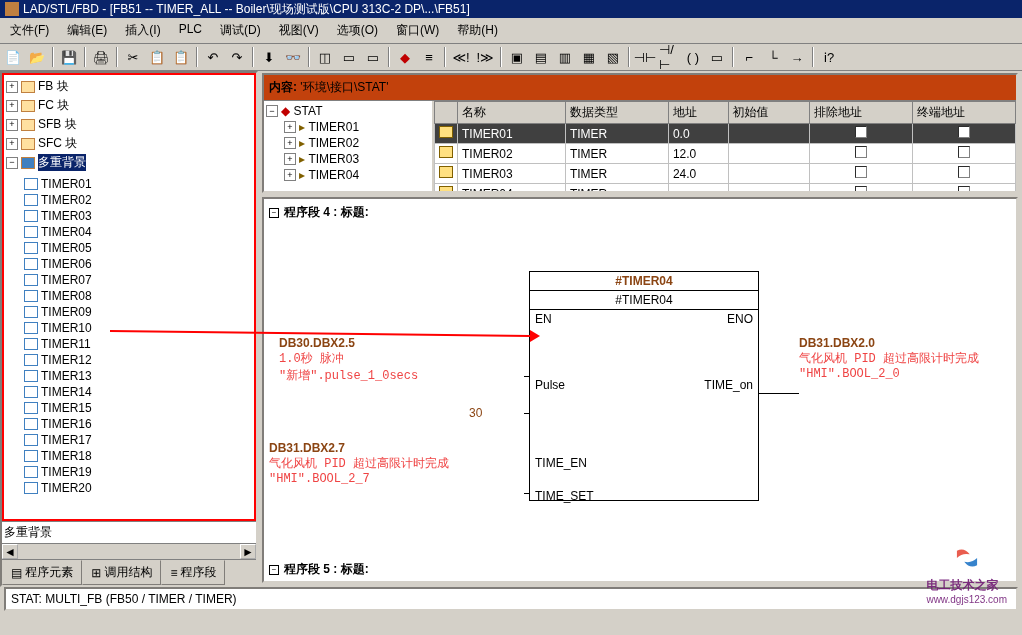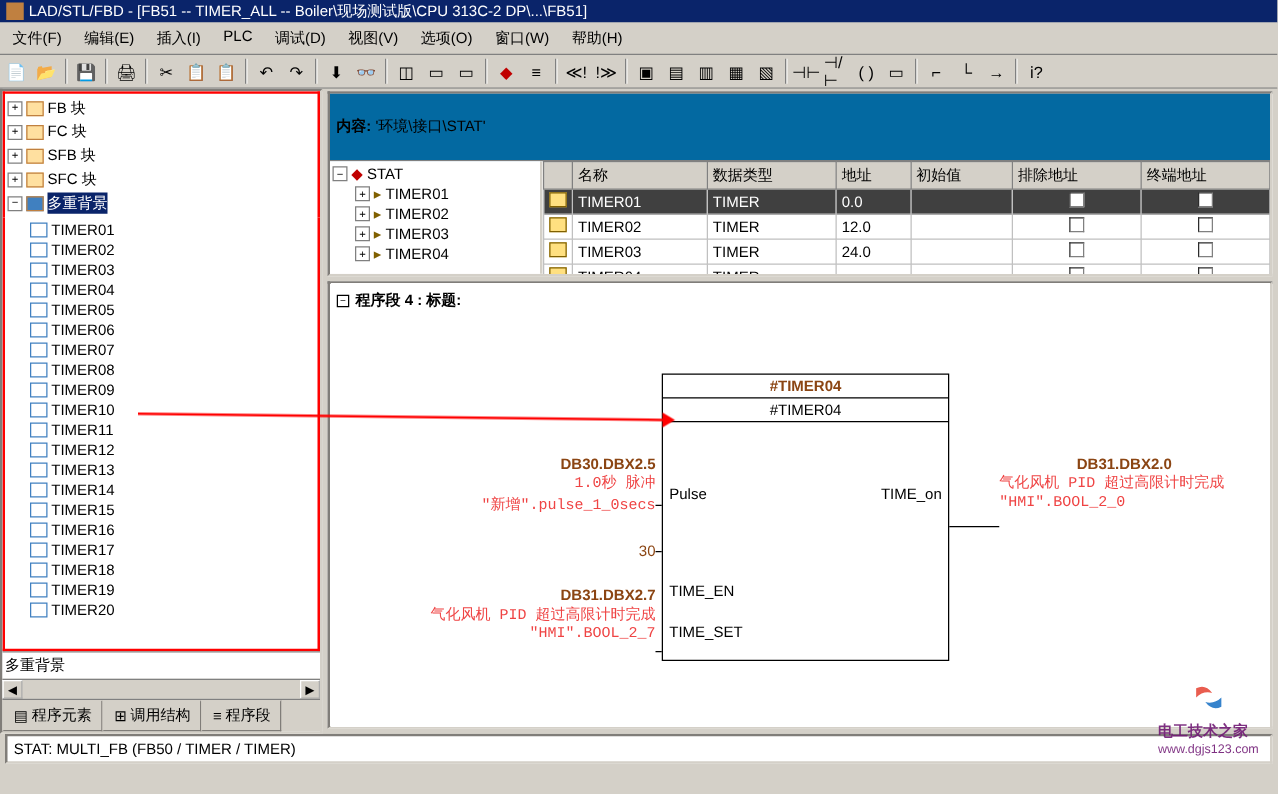--- a/index.html
+++ b/index.html
@@ -19,40 +19,40 @@
 .tree-expand { width: 12px; height: 12px; border: 1px solid #808080; display: inline-flex; align-items: center; justify-content: center; margin-right: 3px; font-size: 9px; line-height: 1; cursor: pointer; }
 .tree-icon { width: 14px; height: 12px; background: #ffe0a0; border: 1px solid #c08040; margin-right: 3px; display: inline-block; }
 .tree-icon.special { background: #4080c0; }
 .tree-label { cursor: pointer; }
 .tree-label.selected { background: #0a246a; color: white; }
 .left-status { background: white; border-top: 1px solid #808080; padding: 2px; }
 .left-tabs { display: flex; background: #d4d0c8; border-top: 1px solid #808080; }
 .left-tab { padding: 3px 8px; border: 1px outset #d4d0c8; cursor: pointer; display: flex; align-items: center; gap: 3px; }
 .right-panel { flex: 1; background: #d4d0c8; display: flex; flex-direction: column; }
 .top-info { background: white; border: 2px inset #d4d0c8; margin: 2px 4px 0 4px; }
-.content-bar { background: #0369a1; padding: 18px 5px; border-bottom: 1px solid #808080; }
+.content-bar { background: #c2410c; padding: 4px 5px; border-bottom: 1px solid #808080; }
 .split-top { display: flex; height: 90px; }
 .stat-tree { width: 170px; background: white; border-right: 2px inset #d4d0c8; overflow: auto; padding: 2px; }
 .data-table { flex: 1; background: white; overflow: auto; }
 .data-table table { border-collapse: collapse; width: 100%; }
 .data-table th { background: #d4d0c8; border: 1px solid #808080; padding: 2px 4px; text-align: left; font-weight: normal; }
 .data-table td { border: 1px solid #c0c0c0; padding: 2px 4px; }
 .data-table tr.selected td { background: #404040; color: white; }
 .row-icon { width: 14px; height: 12px; background: #ffe080; border: 1px solid #806000; display: inline-block; }
 .checkbox-cell { text-align: center; }
 .chk { width: 12px; height: 12px; border: 1px inset #808080; background: white; display: inline-block; }
 .program-area { flex: 1; background: white; border: 2px inset #d4d0c8; margin: 4px; overflow: auto; position: relative; padding: 5px; }
 .segment-header { display: flex; align-items: center; gap: 5px; margin-bottom: 10px; }
 .seg-collapse { width: 10px; height: 10px; border: 1px solid black; display: flex; align-items: center; justify-content: center; font-size: 8px; }
 .fbd-area { position: relative; height: 320px; font-family: "Courier New", monospace; }
 .fbd-block { position: absolute; border: 1px solid black; background: white; }
 .fbd-title { text-align: center; border-bottom: 1px solid black; padding: 2px; font-weight: bold; color: #8b4513; }
 .fbd-sub { text-align: center; border-bottom: 1px solid black; padding: 2px; }
 .fbd-port { padding: 2px 5px; }
-.fbd-label { position: absolute; text-align: right; color: #8b4513; }
+.fbd-label { position: absolute; text-align: left; color: #8b4513; }
 .fbd-green { color: #ef4444; font-family: "Courier New", monospace; }
 .status-bar { background: white; border: 2px inset #d4d0c8; padding: 3px 5px; margin: 0 4px 2px 4px; }
 .red-arrow { position: absolute; pointer-events: none; }
 .watermark { position: absolute; right: 15px; bottom: 30px; color: #701a75; font-size: 14px; font-weight: bold; display: flex; align-items: center; gap: 8px; opacity: 0.9; flex-direction: column; }
 .watermark-logo { width: 28px; height: 22px; position: relative; }
 </style>
 </head>
 <body>
 
 <div class="titlebar">
@@ -348,20 +348,24 @@
     <div class="program-area">
       <div class="segment-header">
         <span class="seg-collapse">−</span>
         <b><span>程序段 4</span> : <span>标题:</span></b>
       </div>
 
       <div class="fbd-area">
         <div class="fbd-block" style="left:260px; top:40px; width:230px; height:230px;">
           <div class="fbd-title">#TIMER04</div>
           <div class="fbd-sub">#TIMER04</div>
+          <div style="display:flex; justify-content:space-between;">
+            <span class="fbd-port">EN</span>
+            <span class="fbd-port">ENO</span>
+          </div>
           <div style="display:flex; justify-content:space-between; margin-top:48px;">
             <span class="fbd-port">Pulse</span>
             <span class="fbd-port">TIME_on</span>
           </div>
           <div class="fbd-port" style="margin-top:60px;">TIME_EN</div>
           <div class="fbd-port" style="margin-top:15px;">TIME_SET</div>
         </div>
 
         <div class="fbd-label" style="left:10px; top:105px; width:245px;">
           <div style="font-weight:bold">DB30.DBX2.5</div>
@@ -376,21 +380,21 @@
         <div style="position:absolute; left:255px; top:182px; width:5px; border-top:1px solid black;"></div>
 
         <div class="fbd-label" style="left:0px; top:210px; width:255px;">
           <div style="font-weight:bold">DB31.DBX2.7</div>
           <div class="fbd-green">气化风机 PID 超过高限计时完成</div>
           <div class="fbd-green">"HMI".BOOL_2_7</div>
         </div>
         <div style="position:absolute; left:255px; top:262px; width:5px; border-top:1px solid black;"></div>
 
         <div class="fbd-label" style="left:530px; top:105px; width:200px; text-align:left;">
-          <div style="font-weight:bold;text-align:center">DB31.DBX2.0</div>
+          <div style="font-weight:bold;text-align:left">DB31.DBX2.0</div>
           <div class="fbd-green" style="text-align:left">气化风机 PID 超过高限计时完成</div>
           <div class="fbd-green">"HMI".BOOL_2_0</div>
         </div>
         <div style="position:absolute; left:490px; top:162px; width:40px; border-top:1px solid black;"></div>
       </div>
 
       <div class="segment-header" style="margin-top:10px;">
         <span class="seg-collapse">−</span>
         <b><span>程序段 5</span> : <span>标题:</span></b>
       </div>

